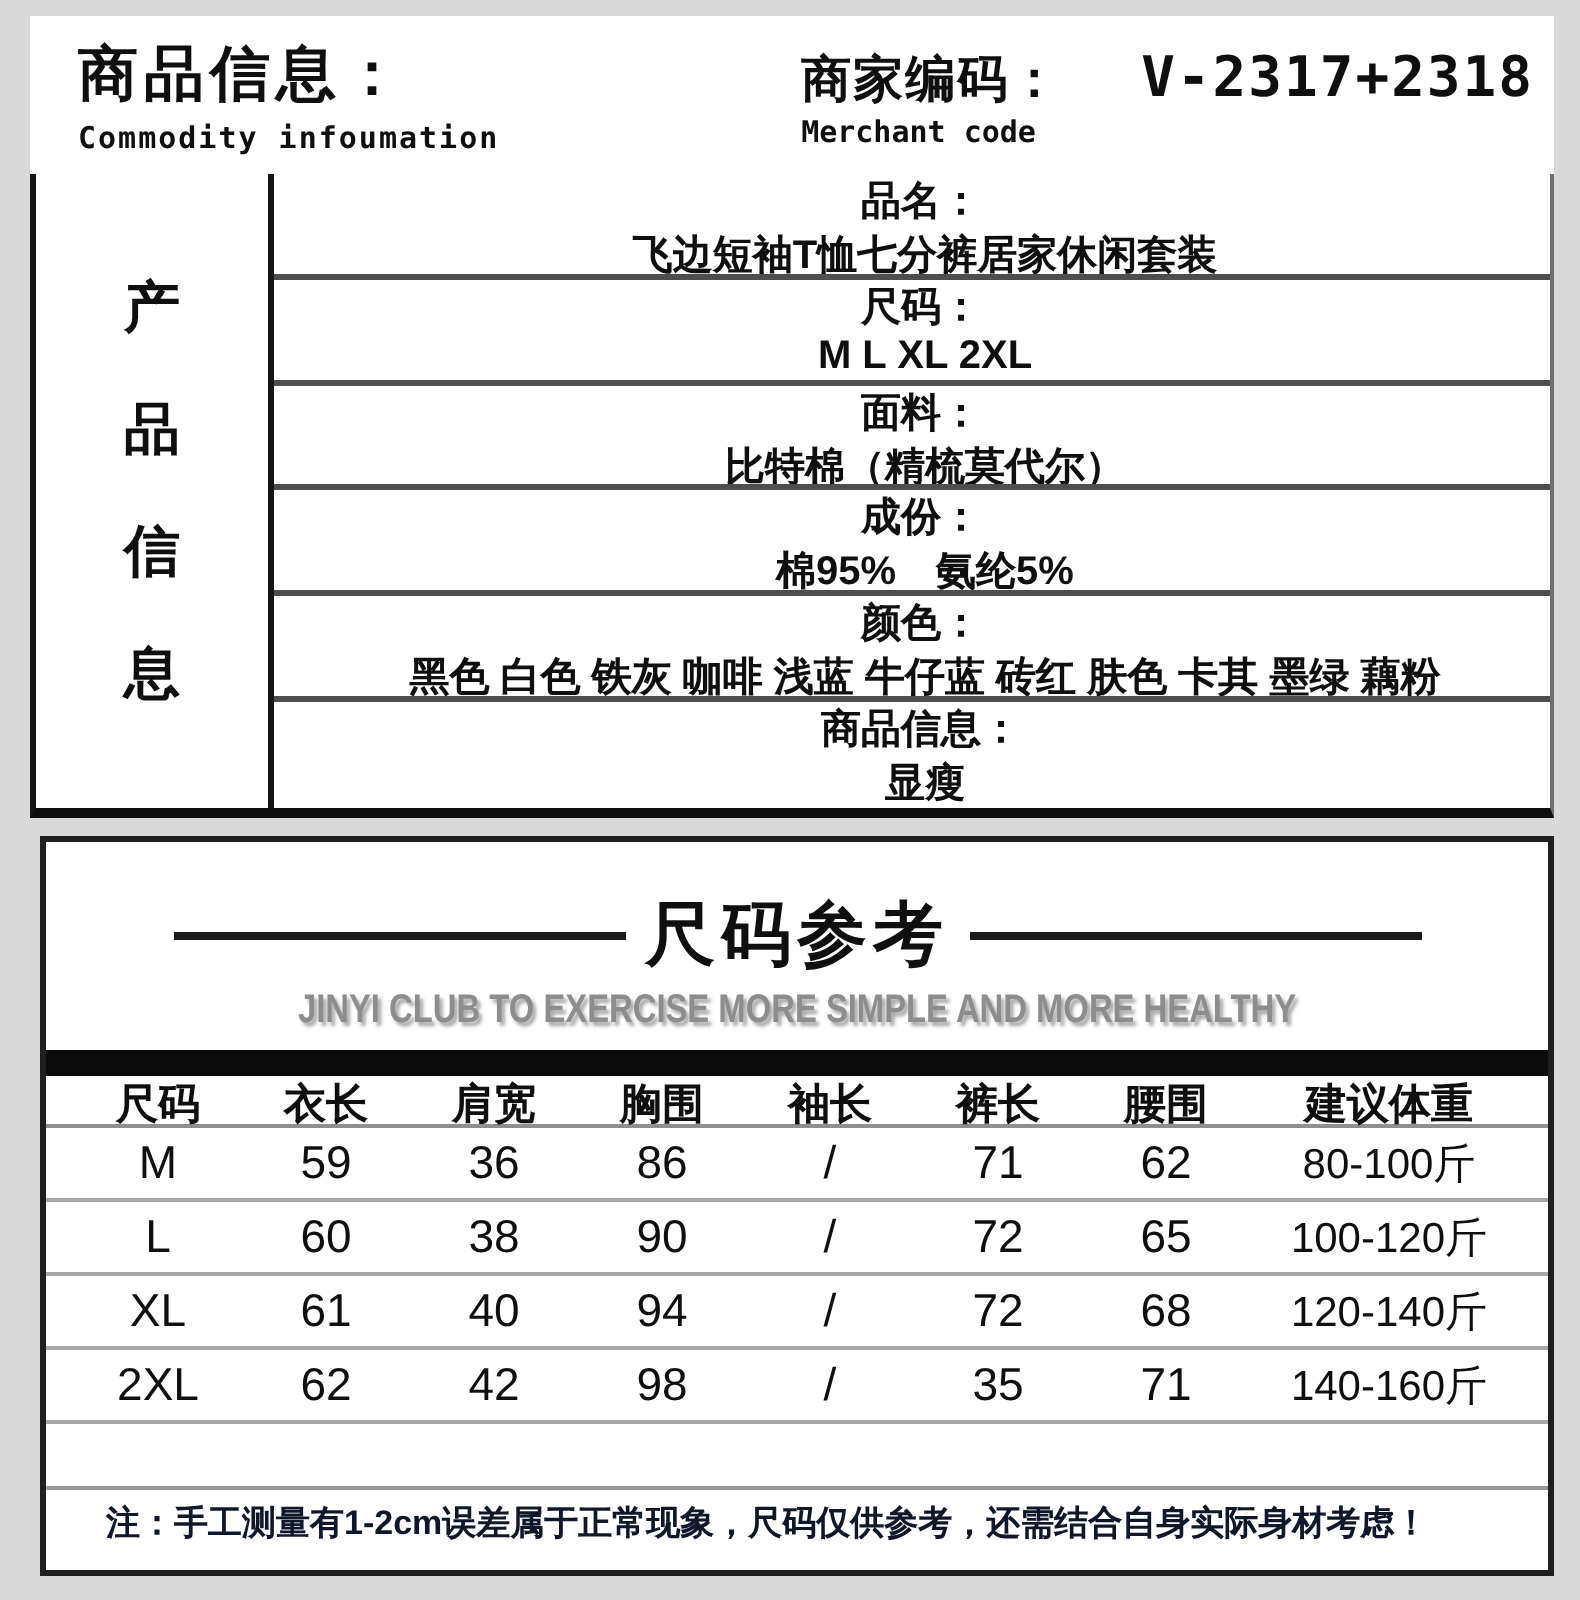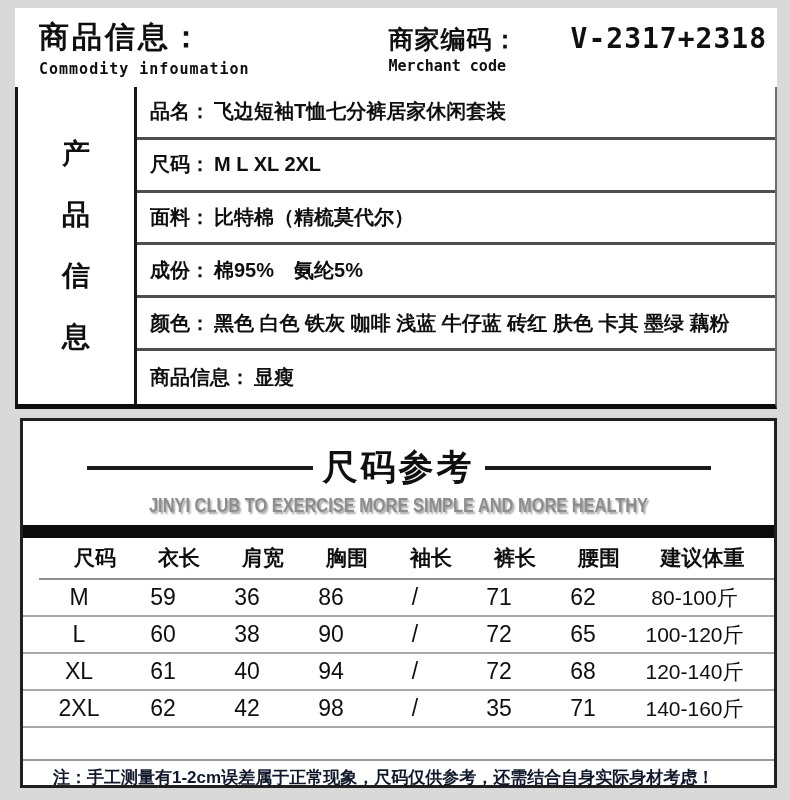--- a/index.html
+++ b/index.html
@@ -14,21 +14,21 @@
   
   .header-box {
     position:absolute; left:15px; top:8px; width:762px; height:98px;
     background:#ffffff; border-bottom:5px solid #0d0d0d;
     display:flex; justify-content:space-between;
   }
   .header-left { padding:9px 0 0 24px; }
   .h-cn { font-size:30px; font-weight:800; letter-spacing:3px; }
   .h-en { font-family:"DejaVu Sans Mono","Liberation Mono",monospace; font-size:15px; font-weight:700; letter-spacing:1px; margin-top:2px; }
   .header-right { padding:14px 10px 0 0; }
-  .m-line { display:flex; align-items:baseline;gap:12px; }
+  .m-line { display:flex; align-items:baseline; }
   .m-cn { font-size:25px; font-weight:800; letter-spacing:1px; }
   .m-code { font-family:"DejaVu Sans Mono","Liberation Mono",monospace; font-size:28px; font-weight:700; letter-spacing:1px;margin-left:40px; }
   .m-en { font-family:"DejaVu Sans Mono","Liberation Mono",monospace; font-size:15px; font-weight:700; margin-top:1px; }
   .tick { position:absolute; left:408px; top:87px; width:4px; height:13px; background:#0d0d0d; }
 
   
   .product-table {
     position:absolute; left:15px; top:87px; width:762px; height:322px;
     background:#ffffff;
     border-left:3px solid #151515; border-right:2px solid #6f6f6f; border-bottom:5px solid #0d0d0d;
@@ -36,21 +36,21 @@
   }
   .side-label {
     width:119px; border-right:3px solid #151515;
     display:flex; flex-direction:column; align-items:center; justify-content:center; gap:23px;
     font-size:28px; font-weight:800;
   }
   .p-rows { flex:1; display:grid; grid-template-rows:repeat(6,1fr); }
   .p-row {
     display:flex; align-items:center; padding-left:13px;
     font-size:20px; font-weight:700; border-bottom:3px solid #4e4e4e;
-    white-space:nowrap; overflow:hidden;
+    white-space:nowrap; overflow:hidden;flex-direction:column;
   }
   .p-row:last-child { border-bottom:none; }
   .p-label { margin-right:4px; }
 
   
   .size-box {
     position:absolute; left:20px; top:418px; width:757px; height:370px;
     background:#ffffff; border:3px solid #1f1f1f;
   }
   .sc-title-row { display:flex; align-items:center; justify-content:center; padding-top:23px; }
@@ -64,21 +64,21 @@
     transform:scaleX(0.82); transform-origin:center;
     text-shadow:2px 2px 2px rgba(60,60,60,0.45);
     white-space:nowrap;
   }
   .sc-bar { height:13px; background:#0b0b0b; margin-top:7px; }
   .sc-grid-row {
     display:grid; grid-template-columns:repeat(7,84px) 1fr;
     padding-left:14px; padding-right:10px;
     align-items:center; text-align:center;
   }
-  .sc-header-row { height:42px; font-size:21px; font-weight:700; border-bottom:2px solid #8f8f8f;margin-left:16px; }
+  .sc-header-row { height:26px; font-size:21px; font-weight:700; border-bottom:2px solid #8f8f8f; }
   .sc-data-row { height:37px; font-size:23px; font-weight:400; border-bottom:2px solid #a8a8a8; }
   .sc-cell-weight { font-size:21px; }
   .sc-empty-row { height:33px; border-bottom:2px solid #9a9a9a; }
   .sc-note-row {
     height:32px; display:flex; align-items:center; padding-left:30px;
     font-size:17px; font-weight:700; color:#0f172a; white-space:nowrap;
   }
 </style>
 </head>
 <body>

